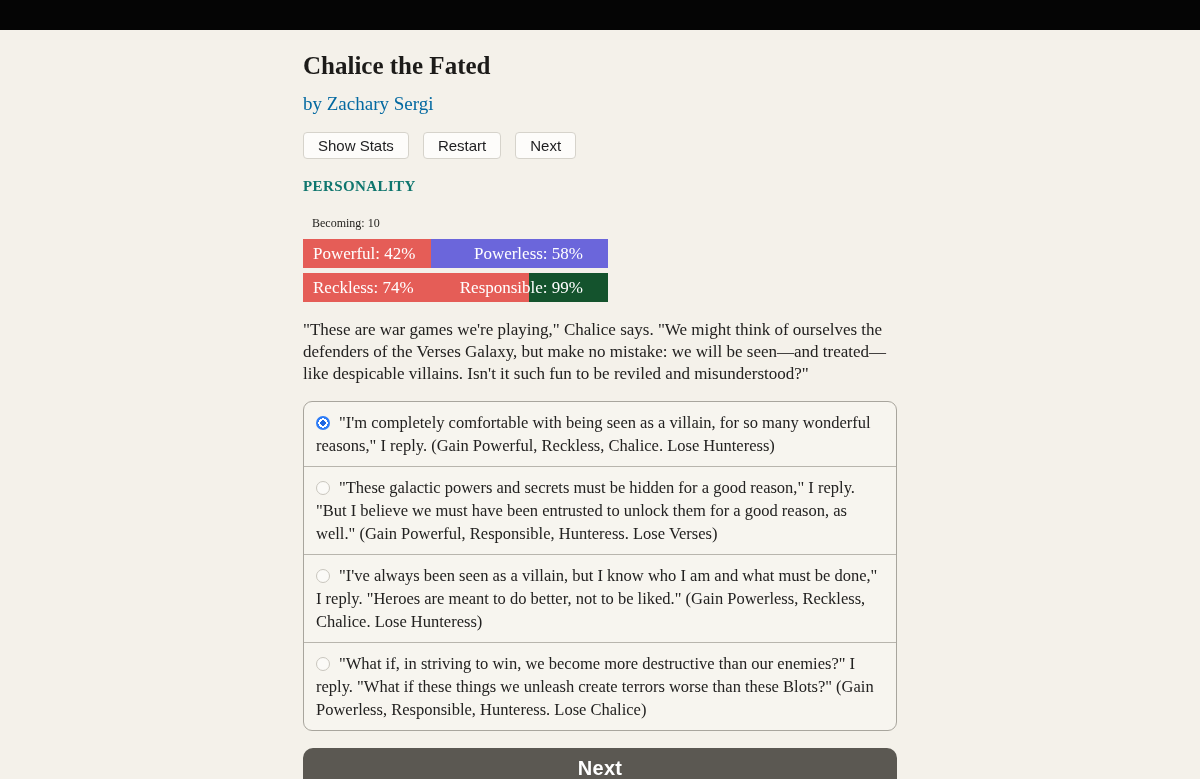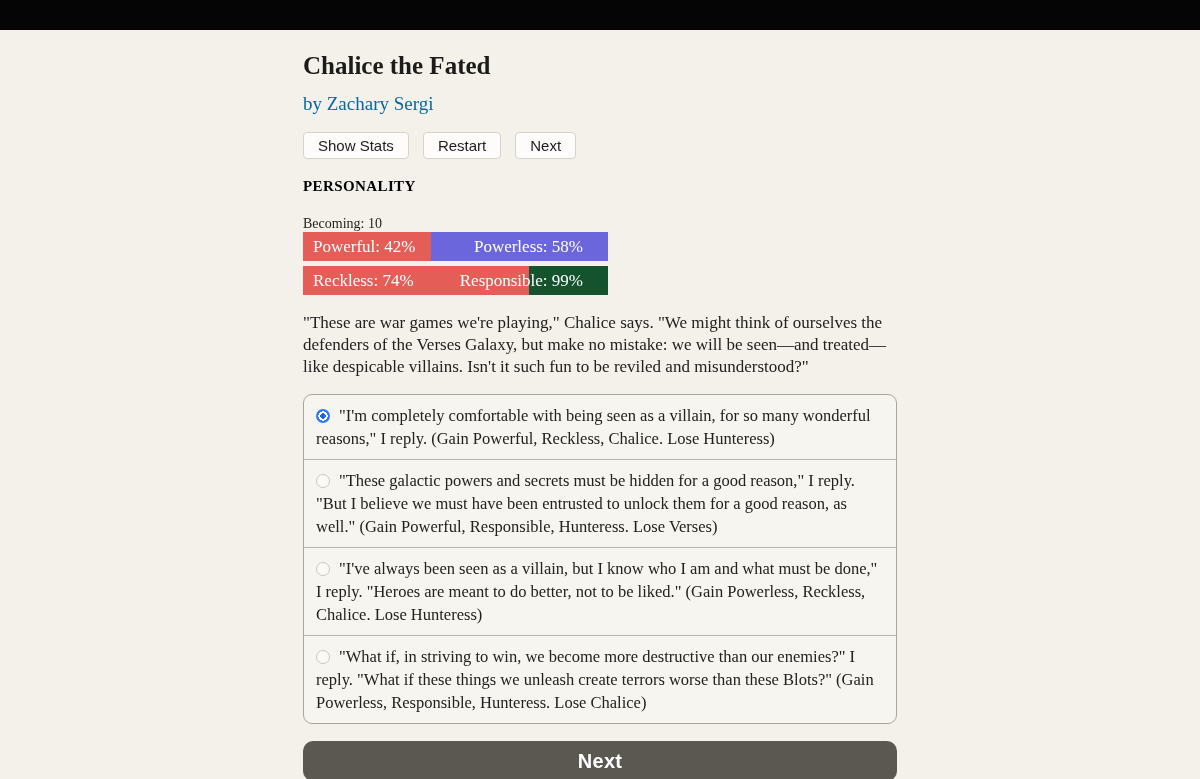--- a/index.html
+++ b/index.html
@@ -21,24 +21,24 @@
     font-family:"Liberation Sans","DejaVu Sans",sans-serif;
     font-size:15px; color:#1d1d1f;
     background:#fdfcfa;
     border:1px solid #d6d3cb;
     border-radius:4px;
     padding:3px 14px;
     height:27px;
     cursor:pointer;
   }
 
-  .stats-title { margin-top:19px; font-size:15px; font-weight:bold; letter-spacing:0.4px; color:#000000; }
-  .becoming { margin-top:21px; font-size:14px; color:#24231f; }
+  .stats-title { margin-top:19px; font-size:15px; font-weight:bold; letter-spacing:0.4px; color:#0f766e; }
+  .becoming { margin-top:21px; margin-left:9px; font-size:12px; color:#24231f; }
 
-  .bars { margin-top:0; width:305px; }
+  .bars { margin-top:8px; width:305px; }
   .bar {
     position:relative; width:305px; height:29px; margin-bottom:5px;
     overflow:hidden;
   }
   .bar-fill { position:absolute; left:0; top:0; bottom:0; }
   .bar-label {
     position:absolute; top:0; line-height:29px;
     font-size:17px; color:#ffffff; white-space:nowrap;
   }
   .bar-label.left { left:10px; }

